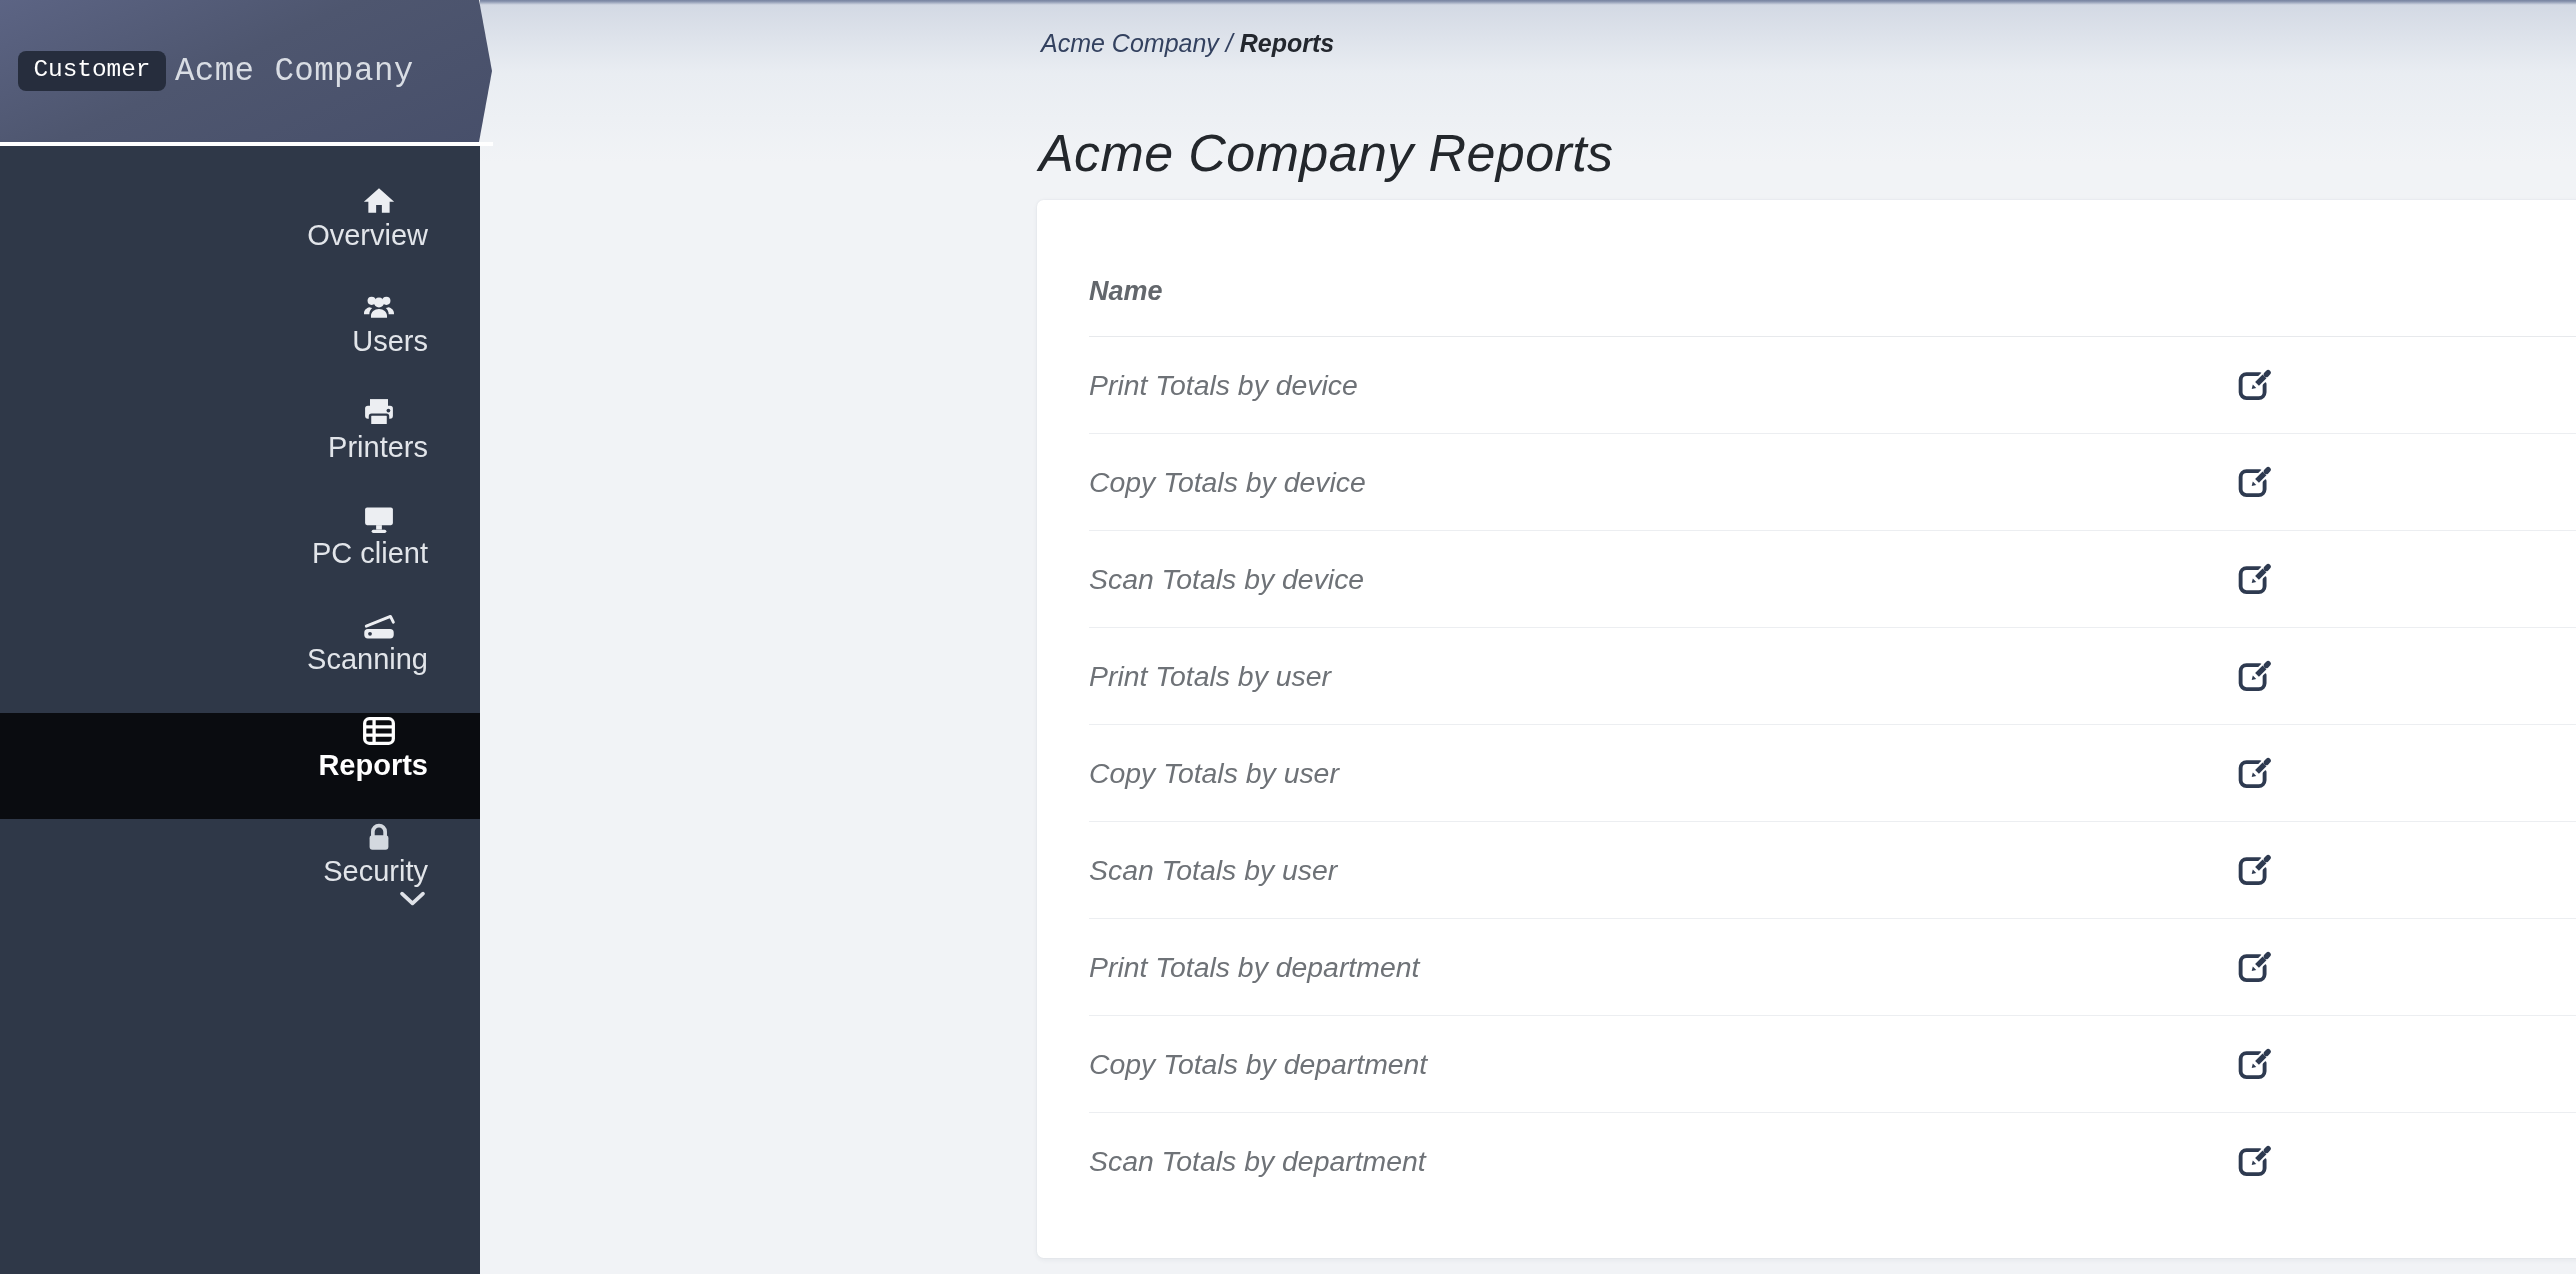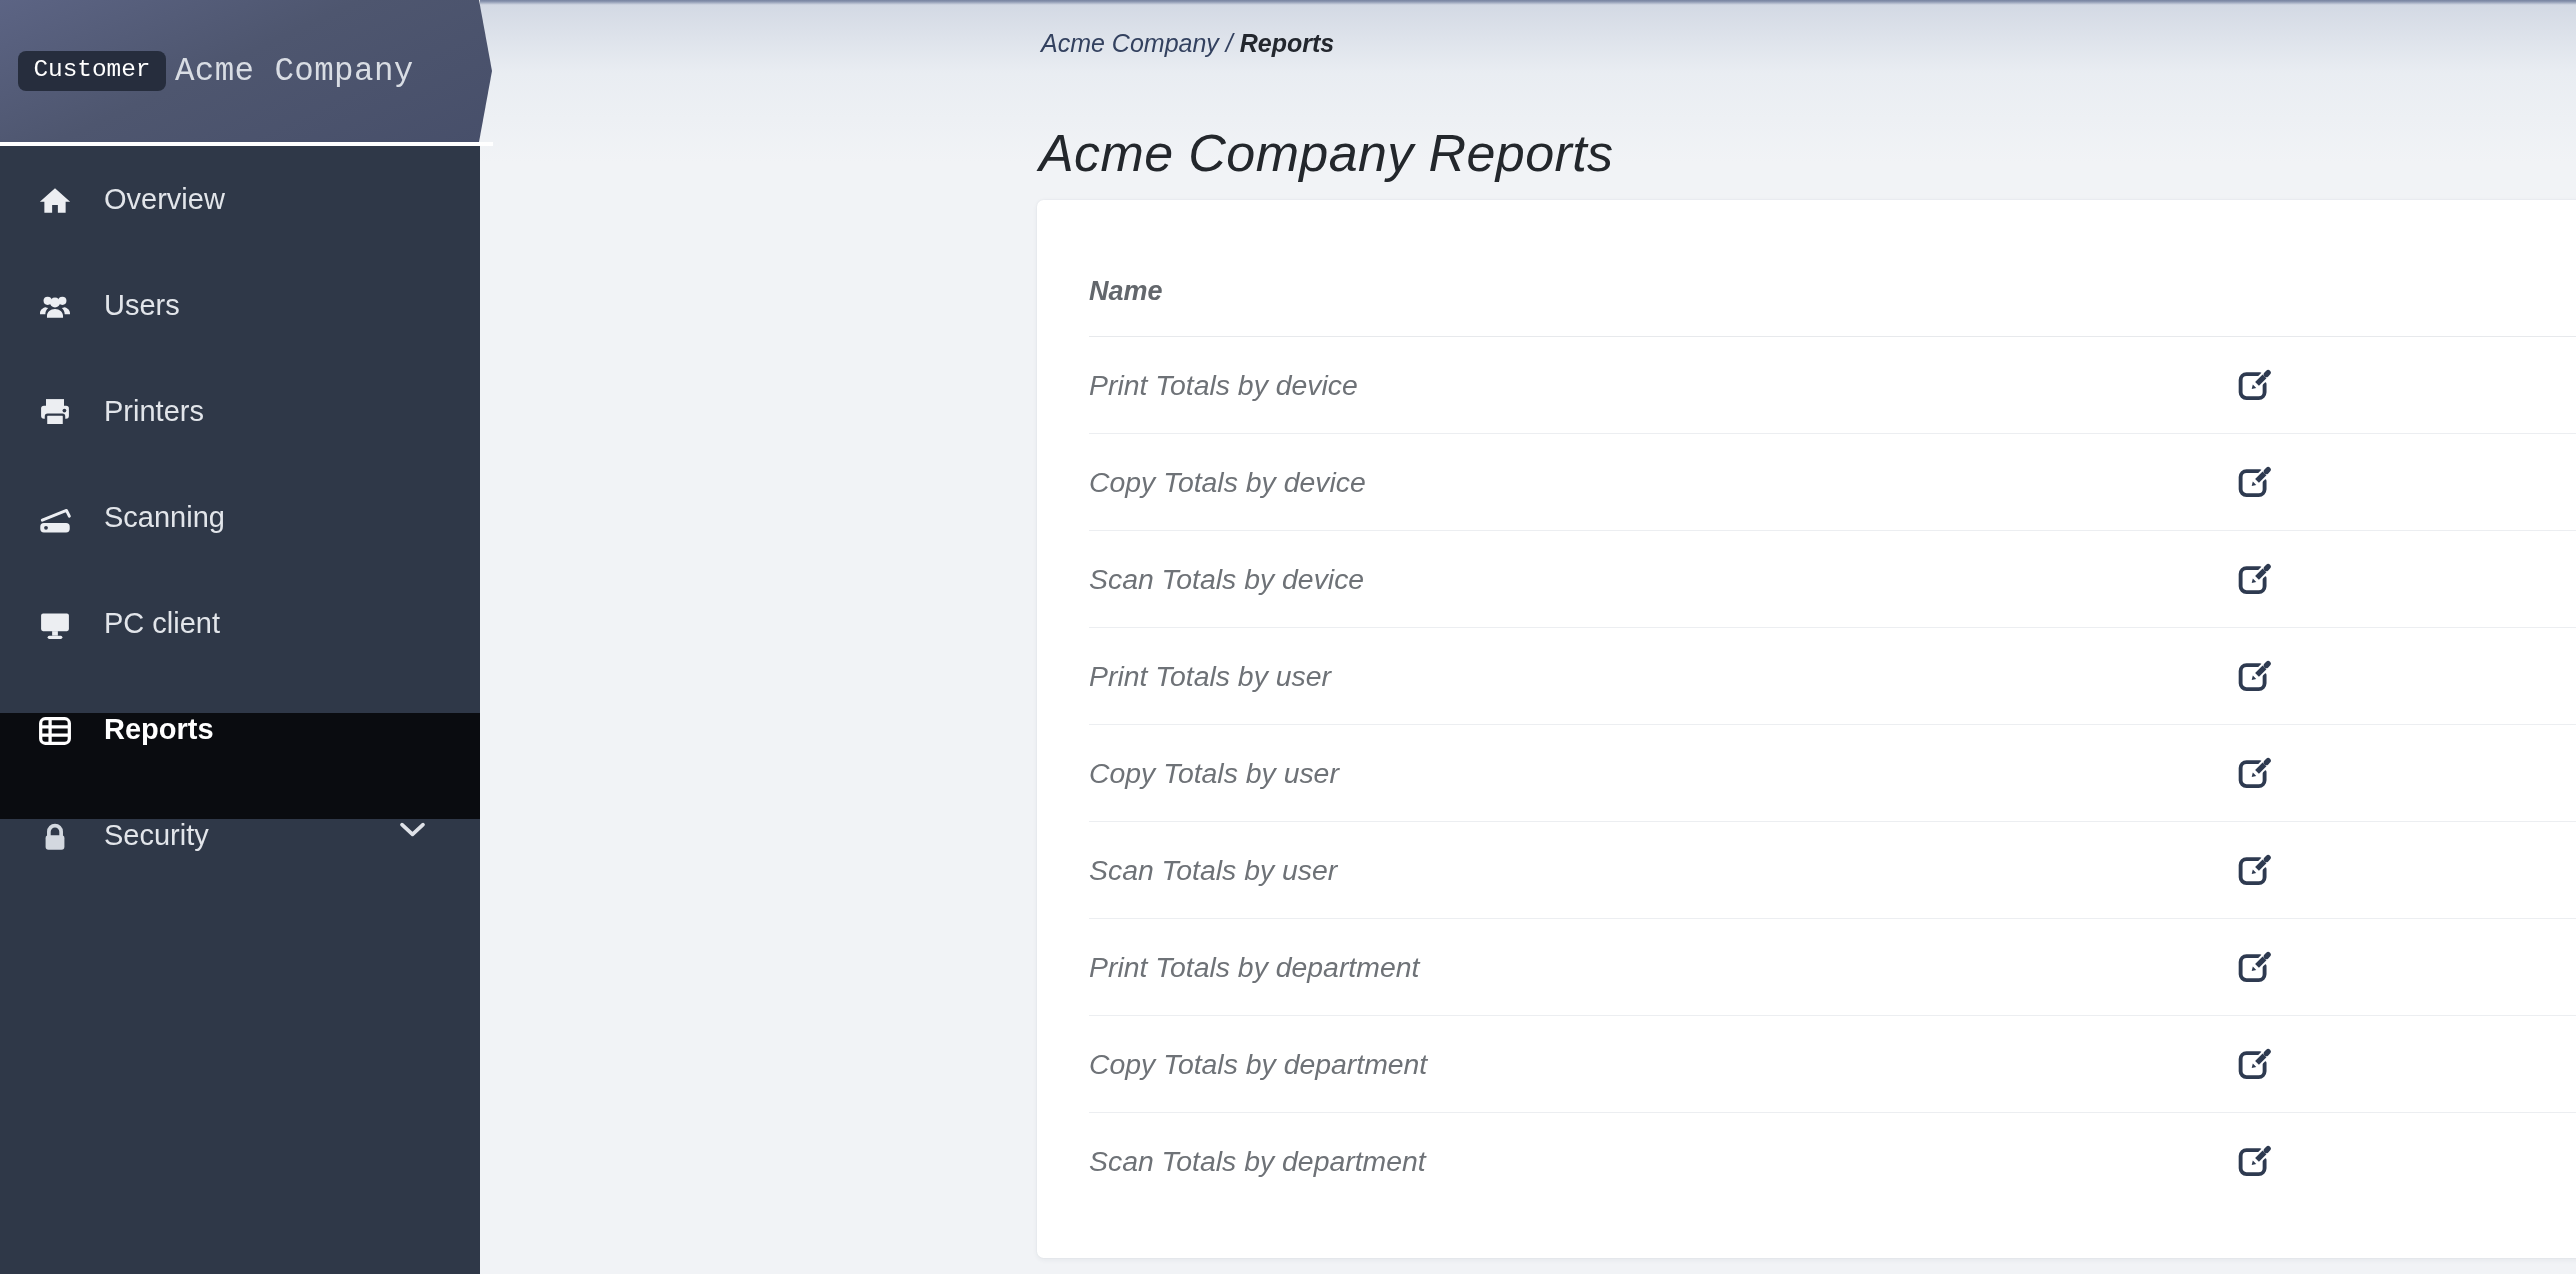--- a/index.html
+++ b/index.html
@@ -33,22 +33,22 @@
     position:absolute; left:0; top:142px; width:493px; height:4.1px; background:#ffffff; z-index:6;
   }
 
   
   .sidebar {
     position:absolute; left:0; top:146px; bottom:0; width:480px;
     background:#2f3848; z-index:4;
   }
   .nav { padding-top:37px; }
   .nav-item {
-    height:106px; display:flex; align-items:flex-start;
-    padding:0 52px 0 37px; cursor:pointer;
+    height:106px; display:flex; align-items:flex-end;
+    padding:0 52px 0 37px; cursor:pointer;flex-direction:column;
   }
   .nav-item.active { background:#0a0c10; }
   .nav-icon { width:36px; height:36px; flex:0 0 36px; margin-right:31px; }
   .nav-label { font-size:29px; color:#e2e5ea; font-weight:400; }
   .nav-item.active .nav-label { color:#ffffff; font-weight:700; }
   .nav-chevron { margin-left:auto; width:31px; height:21px; }
 
   
   .crumbs { position:absolute; left:561px; top:29px; font-size:25px; z-index:7; }
   .crumb-link { color:#33415f; text-decoration:none; cursor:pointer; }
@@ -283,30 +283,30 @@
 
     <div class="nav-item">
       <svg class="nav-icon" viewBox="0 0 44 44">
           <use href="#i-printer"></use>
         </svg>
       <span class="nav-label">Printers</span>
     </div>
 
     <div class="nav-item">
       <svg class="nav-icon" viewBox="0 0 44 44">
+          <use href="#i-desktop"></use>
+        </svg>
+      <span class="nav-label">PC client</span>
+    </div>
+
+    <div class="nav-item">
+      <svg class="nav-icon" viewBox="0 0 44 44">
           <use href="#i-scanner"></use>
         </svg>
       <span class="nav-label">Scanning</span>
-    </div>
-
-    <div class="nav-item">
-      <svg class="nav-icon" viewBox="0 0 44 44">
-          <use href="#i-desktop"></use>
-        </svg>
-      <span class="nav-label">PC client</span>
     </div>
 
     <div class="nav-item active">
       <svg class="nav-icon" viewBox="0 0 44 44">
           <use href="#i-table-list"></use>
         </svg>
       <span class="nav-label">Reports</span>
     </div>
 
     <div class="nav-item">

